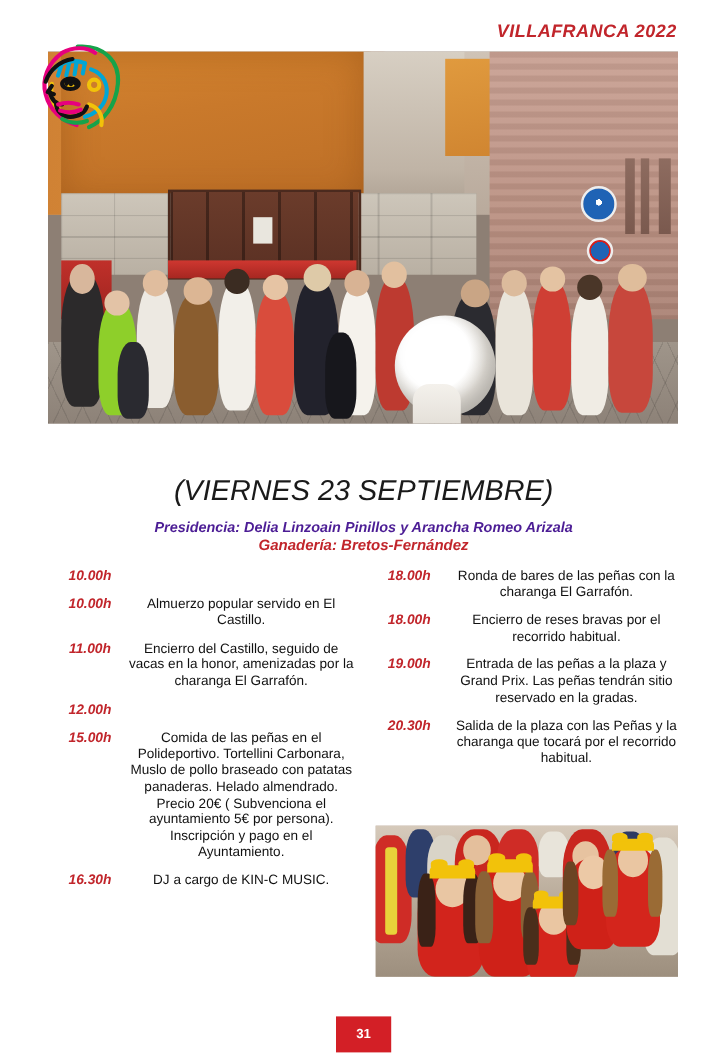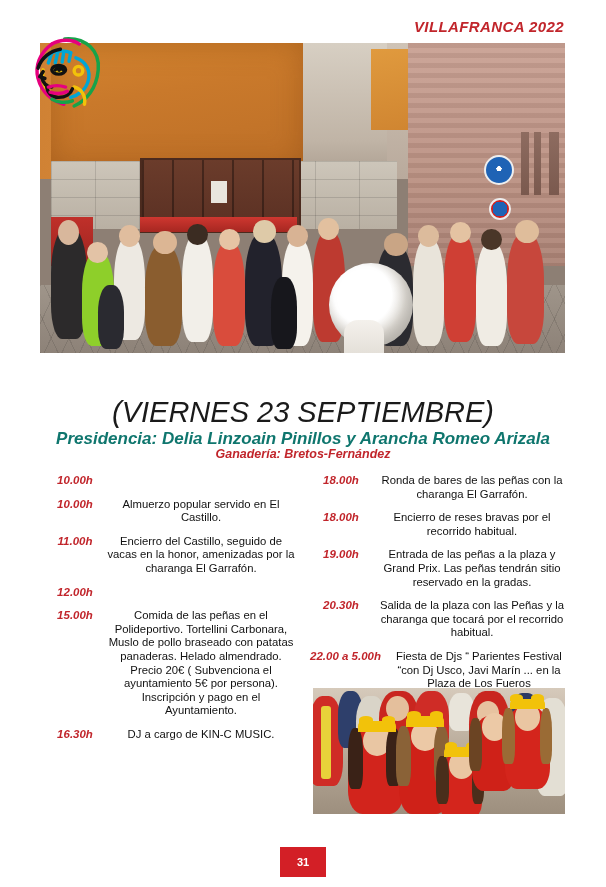--- a/index.html
+++ b/index.html
@@ -161,32 +161,32 @@
     font-size: 29px;
     font-weight: bold;
     font-style: italic;
     letter-spacing: 0.2px;
     color: #D81C24;
   }
   .sub-title {
     position: absolute;
     top: 396px; left: 0; right: 0;
     text-align: center;
-    font-size: 29px;
+    font-size: 24px;
     font-style: italic;
     color: #1a1a1a;
   }
   .presidency {
     position: absolute;
     top: 431px; left: 0; right: 0;
     text-align: center;
-    font-size: 17px;
-    font-weight: bold;
-    font-style: italic;
-    color: #0f766e;
+    font-size: 12px;
+    font-weight: bold;
+    font-style: italic;
+    color: #4c1d95;
     line-height: 16px;
   }
   .ganaderia {
     position: absolute;
     top: 447px; left: 0; right: 0;
     text-align: center;
     font-size: 12.5px;
     font-weight: bold;
     font-style: italic;
     color: #C1252B;
@@ -412,24 +412,20 @@
         <div class="evt-desc">Encierro de reses bravas por el recorrido habitual.</div>
       </div>
       <div class="evt">
         <div class="evt-time">19.00h</div>
         <div class="evt-desc">Entrada de las peñas a la plaza y Grand Prix. Las peñas tendrán sitio reservado en la gradas.</div>
       </div>
       <div class="evt">
         <div class="evt-time">20.30h</div>
         <div class="evt-desc">Salida de la plaza con las Peñas y la charanga que tocará por el recorrido habitual.</div>
       </div>
-      <div class="evt wide">
-        <div class="evt-time">22.00 a 5.00h</div>
-        <div class="evt-desc">Fiesta de Djs “ Parientes Festival “con Dj Usco, Javi Marín ... en la Plaza de Los Fueros</div>
-      </div>
     </div>
 
   <div class="bottom-photo">
     <div class="bg-ground"></div>
     <div class="bp" style="left:-2%;top:6%;width:14%;height:72%;background:#cf2c26;"></div>
     <div class="bp" style="left:10%;top:2%;width:10%;height:46%;background:#2e3f6b;"></div>
     <div class="bp" style="left:17%;top:6%;width:12%;height:50%;background:#d9d4c8;"></div>
     <div class="bp" style="left:26%;top:2%;width:16%;height:54%;background:#c9261f;"></div>
     <div class="bp" style="left:29%;top:6%;width:9%;height:20%;background:#e4bf9c;border-radius:50%;"></div>
     <div class="bp" style="left:40%;top:2%;width:14%;height:50%;background:#cf2c26;"></div>

